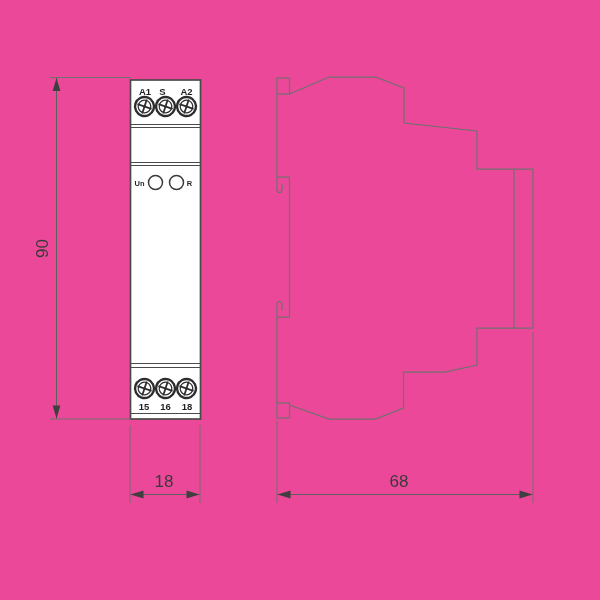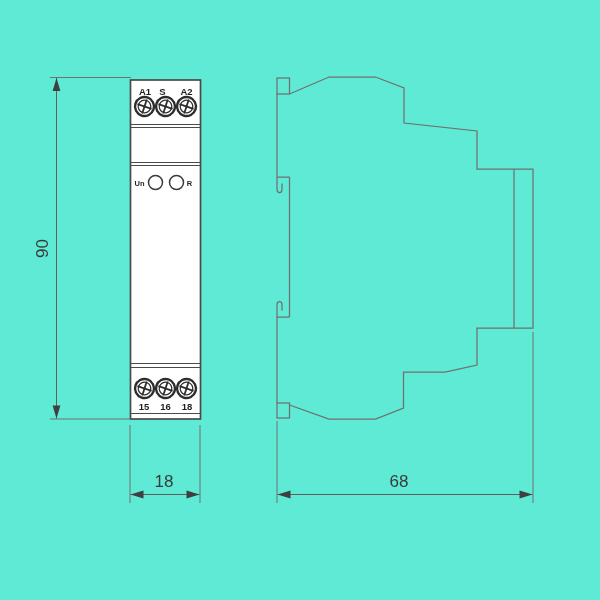--- a/index.html
+++ b/index.html
@@ -5,21 +5,21 @@
   html, body {
     margin: 0;
     padding: 0;
     background: #ffffff;
     font-family: "Liberation Sans", sans-serif;
   }
   .stage {
     position: relative;
     width: 600px;
     height: 600px;
-    background: #5eead4;
+    background: #ec4899;
     overflow: hidden;
   }
   svg { display: block; }
 
   
   .fv-outline { fill: #ffffff; stroke: #4a4a4a; stroke-width: 1.7px; }
   .fv-divider { stroke: #4a4a4a; stroke-width: 1.1px; }
   .screw-outer { fill: none; stroke: #2d2d2d; stroke-width: 2.4px; }
   .screw-inner { fill: none; stroke: #2d2d2d; stroke-width: 1.2px; }
   .screw-cross { stroke: #2d2d2d; stroke-width: 1.8px; }

